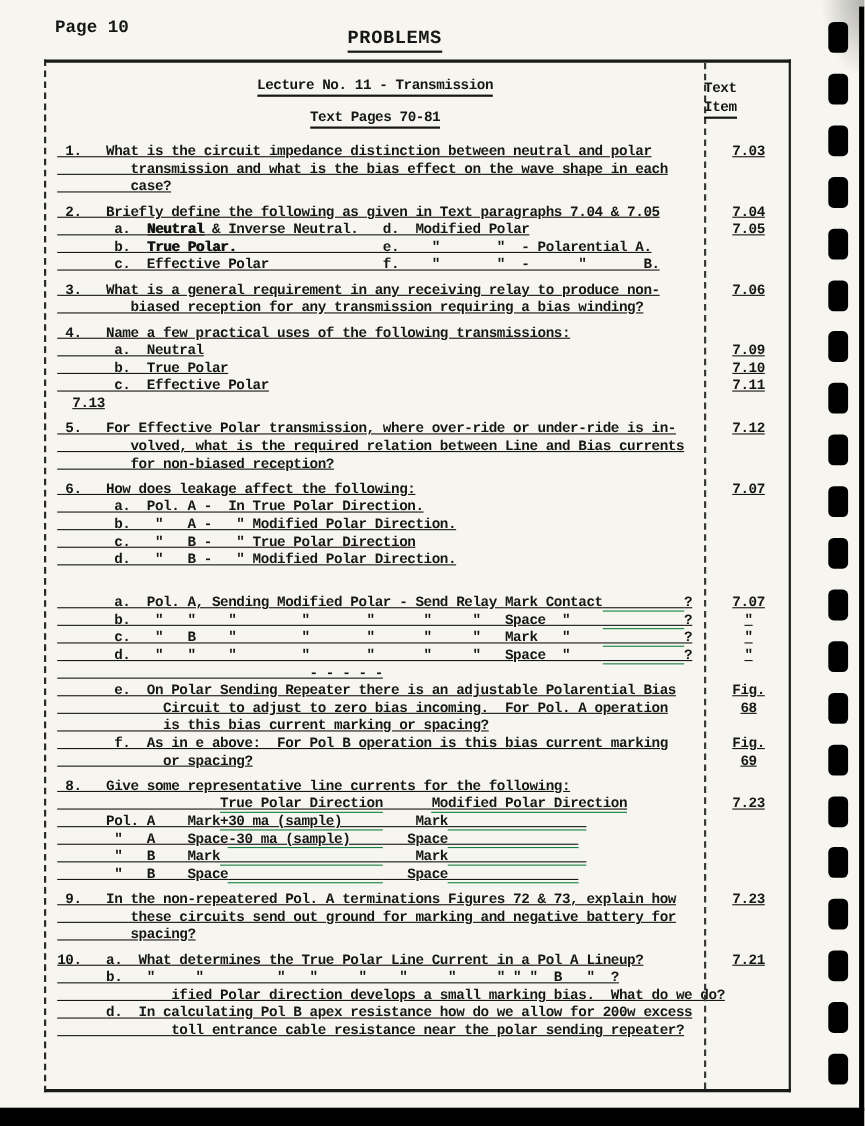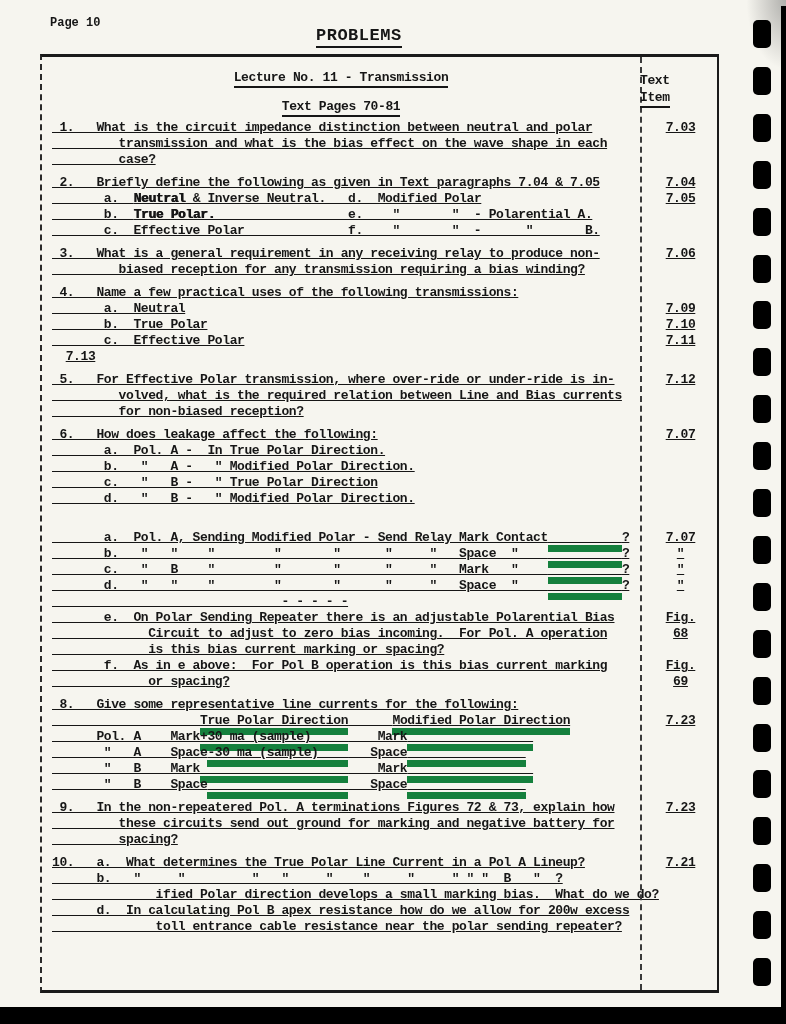--- a/index.html
+++ b/index.html
@@ -2,46 +2,46 @@
 <html><head>
 <meta charset="utf-8">
 <style>
   html,body{margin:0;padding:0;background:#e9e7e0;}
   .screen{
     position:relative; width:786px; height:1024px;
     background:#f6f5ef; overflow:hidden;
     font-family:"Liberation Mono","DejaVu Sans Mono",monospace;
     color:#161616; font-weight:700; font-size:13px; letter-spacing:-0.4px;
   }
-  .page-label{position:absolute; left:50px; top:16px; font-size:12px; letter-spacing:0;}
+  .page-label{position:absolute; left:50px; top:16px; font-size:16px; letter-spacing:0;}
   .problems-title{
     position:absolute; left:316px; top:26px; font-size:17px;
     border-bottom:2px solid #161616; padding-bottom:1px; letter-spacing:0.5px;
   }
   .box{
     position:absolute; left:40px; top:54px; width:679px; height:939px;
     box-sizing:border-box;
     border-top:3px solid #1a1a1a; border-bottom:3px solid #1a1a1a;
     border-left:2px dashed #2a2a2a; border-right:2px solid #1a1a1a;
     overflow:hidden;
     text-decoration:underline;
   }
   .divider{position:absolute; left:598px; top:0; bottom:0; border-left:2px dashed #3a3a3a;}
   .titles{width:598px; text-align:center; padding-top:13px; height:63px; box-sizing:border-box;}
   .title-u{display:inline-block; border-bottom:2px solid #161616; padding-bottom:1px;}
   .lecture{margin-bottom:11px;}
   .item-header{position:absolute; left:598px; top:15px; width:78px; text-align:left; line-height:17px;}
   .u2{border-bottom:2px solid #161616; padding-bottom:1px;}
-  #lines{width:679px;}
+  #lines{width:679px;margin-top:10px;}
   .q-block{margin-bottom:7px;}
   .line{display:flex; height:16px; line-height:16px;}
   .col-main{flex:0 0 600px; white-space:pre; padding-left:10px; box-sizing:border-box;}
   .col-item{flex:0 0 77px; text-align:center; white-space:pre;}
   .seg{white-space:pre;}
-  .u{border-bottom:7px solid #15803d;}
+  .u{border-bottom:1px solid #15803d;}
   .b{text-shadow:0.7px 0 0 #161616;}
   .binding-hole{position:absolute; left:753px; width:18px; height:28px; background:#000; border-radius:5px;}
   .edge-line{position:absolute; left:781px; top:6px; width:5px; height:1004px; background:#000;}
   .bottom-bar{position:absolute; left:0; top:1007px; width:786px; height:17px; background:#000;}
   .corner-smudge{position:absolute; right:0; top:0; width:40px; height:70px;
     background:radial-gradient(ellipse at top right, rgba(90,90,90,0.45), rgba(90,90,90,0) 70%);}
 </style>
 </head>
 <body>
 

